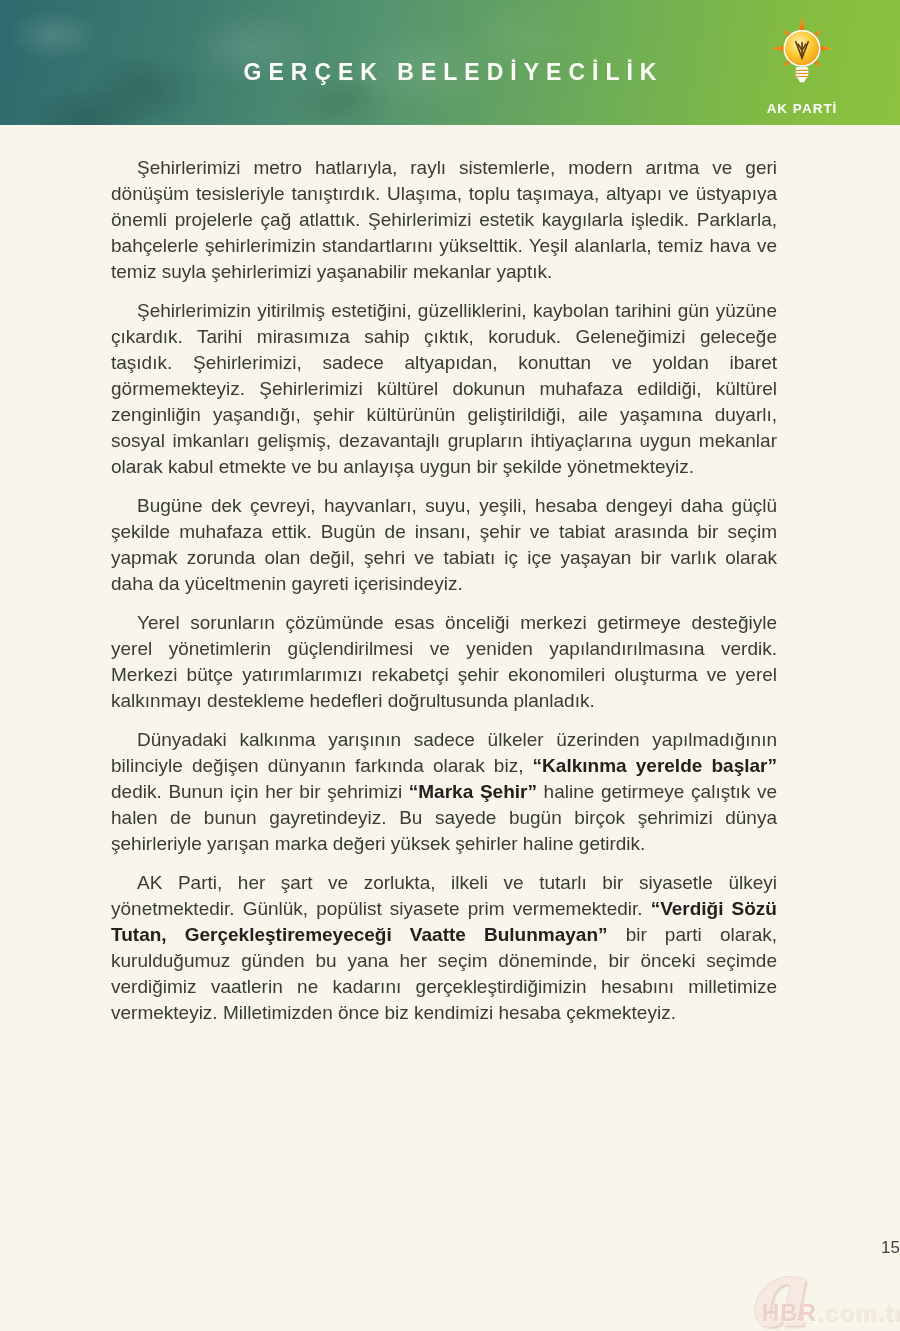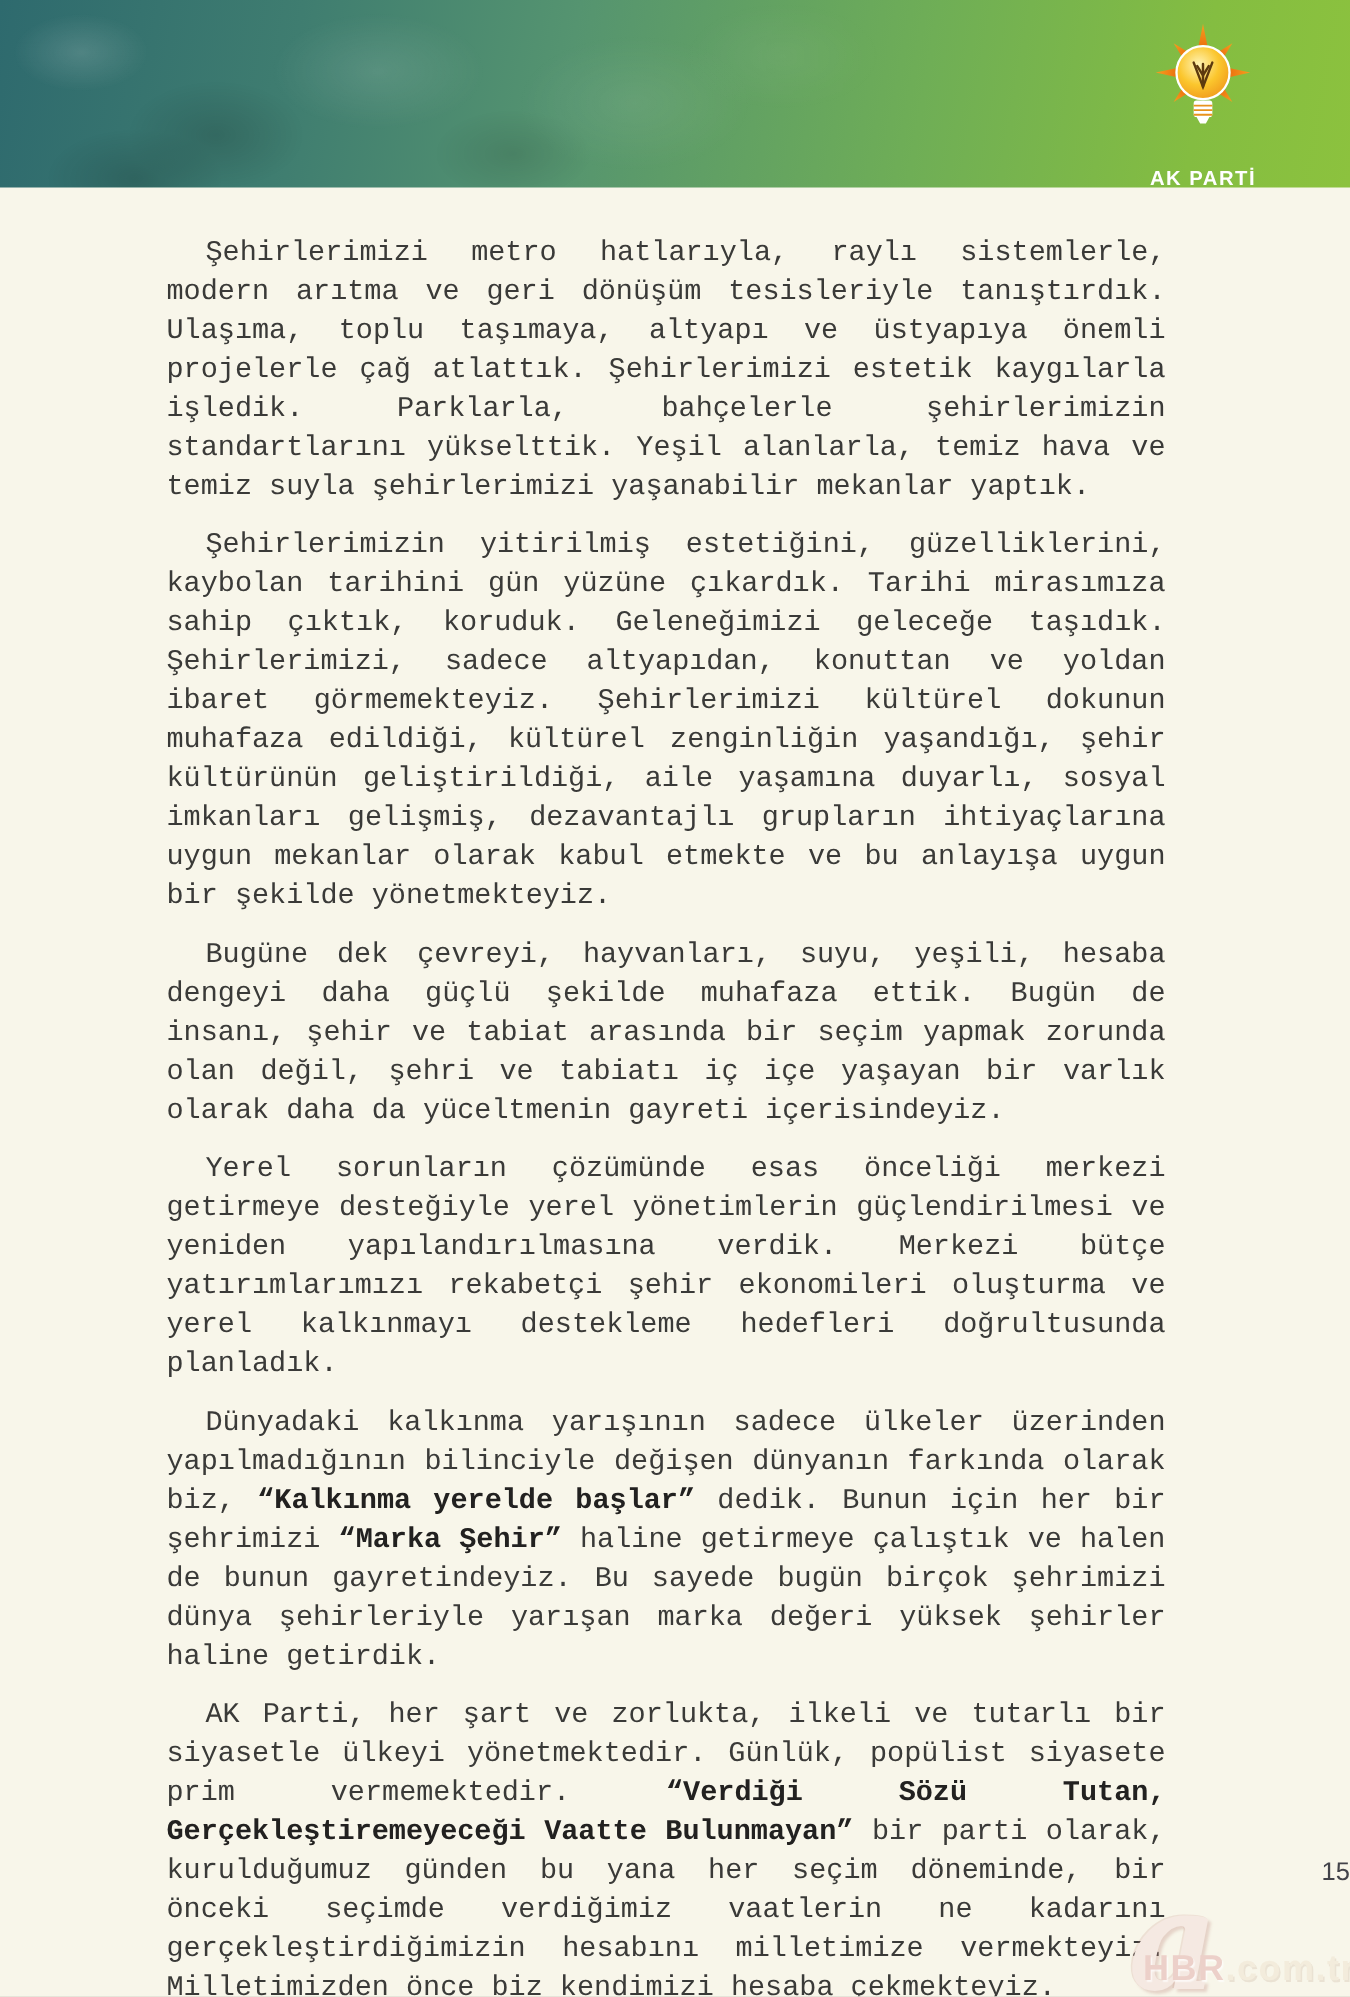--- a/index.html
+++ b/index.html
@@ -34,32 +34,32 @@
     position:absolute; top:59px; left:0; width:100%;
     text-align:center; color:#fbfdf6;
     font-size:23px; font-weight:bold; letter-spacing:7px;
     text-indent:7px; white-space:nowrap;
   }
 
   
   .logo { position:absolute; top:14px; right:48px; width:100px; text-align:center; }
   .logo svg { display:block; margin:0 auto; }
   .logo-label {
-    margin-top:11px; color:#ffffff; font-weight:bold;
+    margin-top:1px; color:#ffffff; font-weight:bold;
     font-size:13.5px; letter-spacing:1px; white-space:nowrap;
   }
 
   
   .content {
     position:absolute; top:155px; left:111px; width:666px;
     color:#3a3a38; font-size:19px; line-height:26px;
     text-align:justify;
   }
   .content p { margin-bottom:13px; }
-  .content p.indent { text-indent:26px;font-family:Liberation Mono, monospace; }
+  .content p.indent { text-indent:26px; }
   .content strong { font-weight:bold; color:#222120; }
 
   
   .page-number {
     position:absolute; top:1238px; left:0; width:100%;
     text-align:right; color:#43434a; font-size:17px;
   }
 
   
   .watermark { position:absolute; right:0; bottom:0; width:240px; height:110px; pointer-events:none; }
@@ -76,20 +76,21 @@
   .wm-hbr { color:#ecd0c9; text-shadow:1px 1px 1px rgba(255,255,255,.7); }
   .wm-com { color:#f3ecdc; text-shadow:1px 1px 0 rgba(210,190,170,.35); }
 </style>
 </head>
 <body>
 
 <div class="page">
 
   <div class="header">
     <div class="crowd"></div>
+    <div class="header-title">GERÇEK BELEDİYECİLİK</div>
 
     <div class="logo">
       <svg width="86" height="86" viewBox="0 0 90 90">
         <defs>
           <radialGradient id="bulbGrad" cx="42%" cy="35%" r="70%">
             <stop offset="0%" stop-color="#fff4b6"></stop>
             <stop offset="55%" stop-color="#fbc62d"></stop>
             <stop offset="100%" stop-color="#f0991c"></stop>
           </radialGradient>
           <linearGradient id="rayGrad" x1="0" y1="0" x2="0" y2="1">

